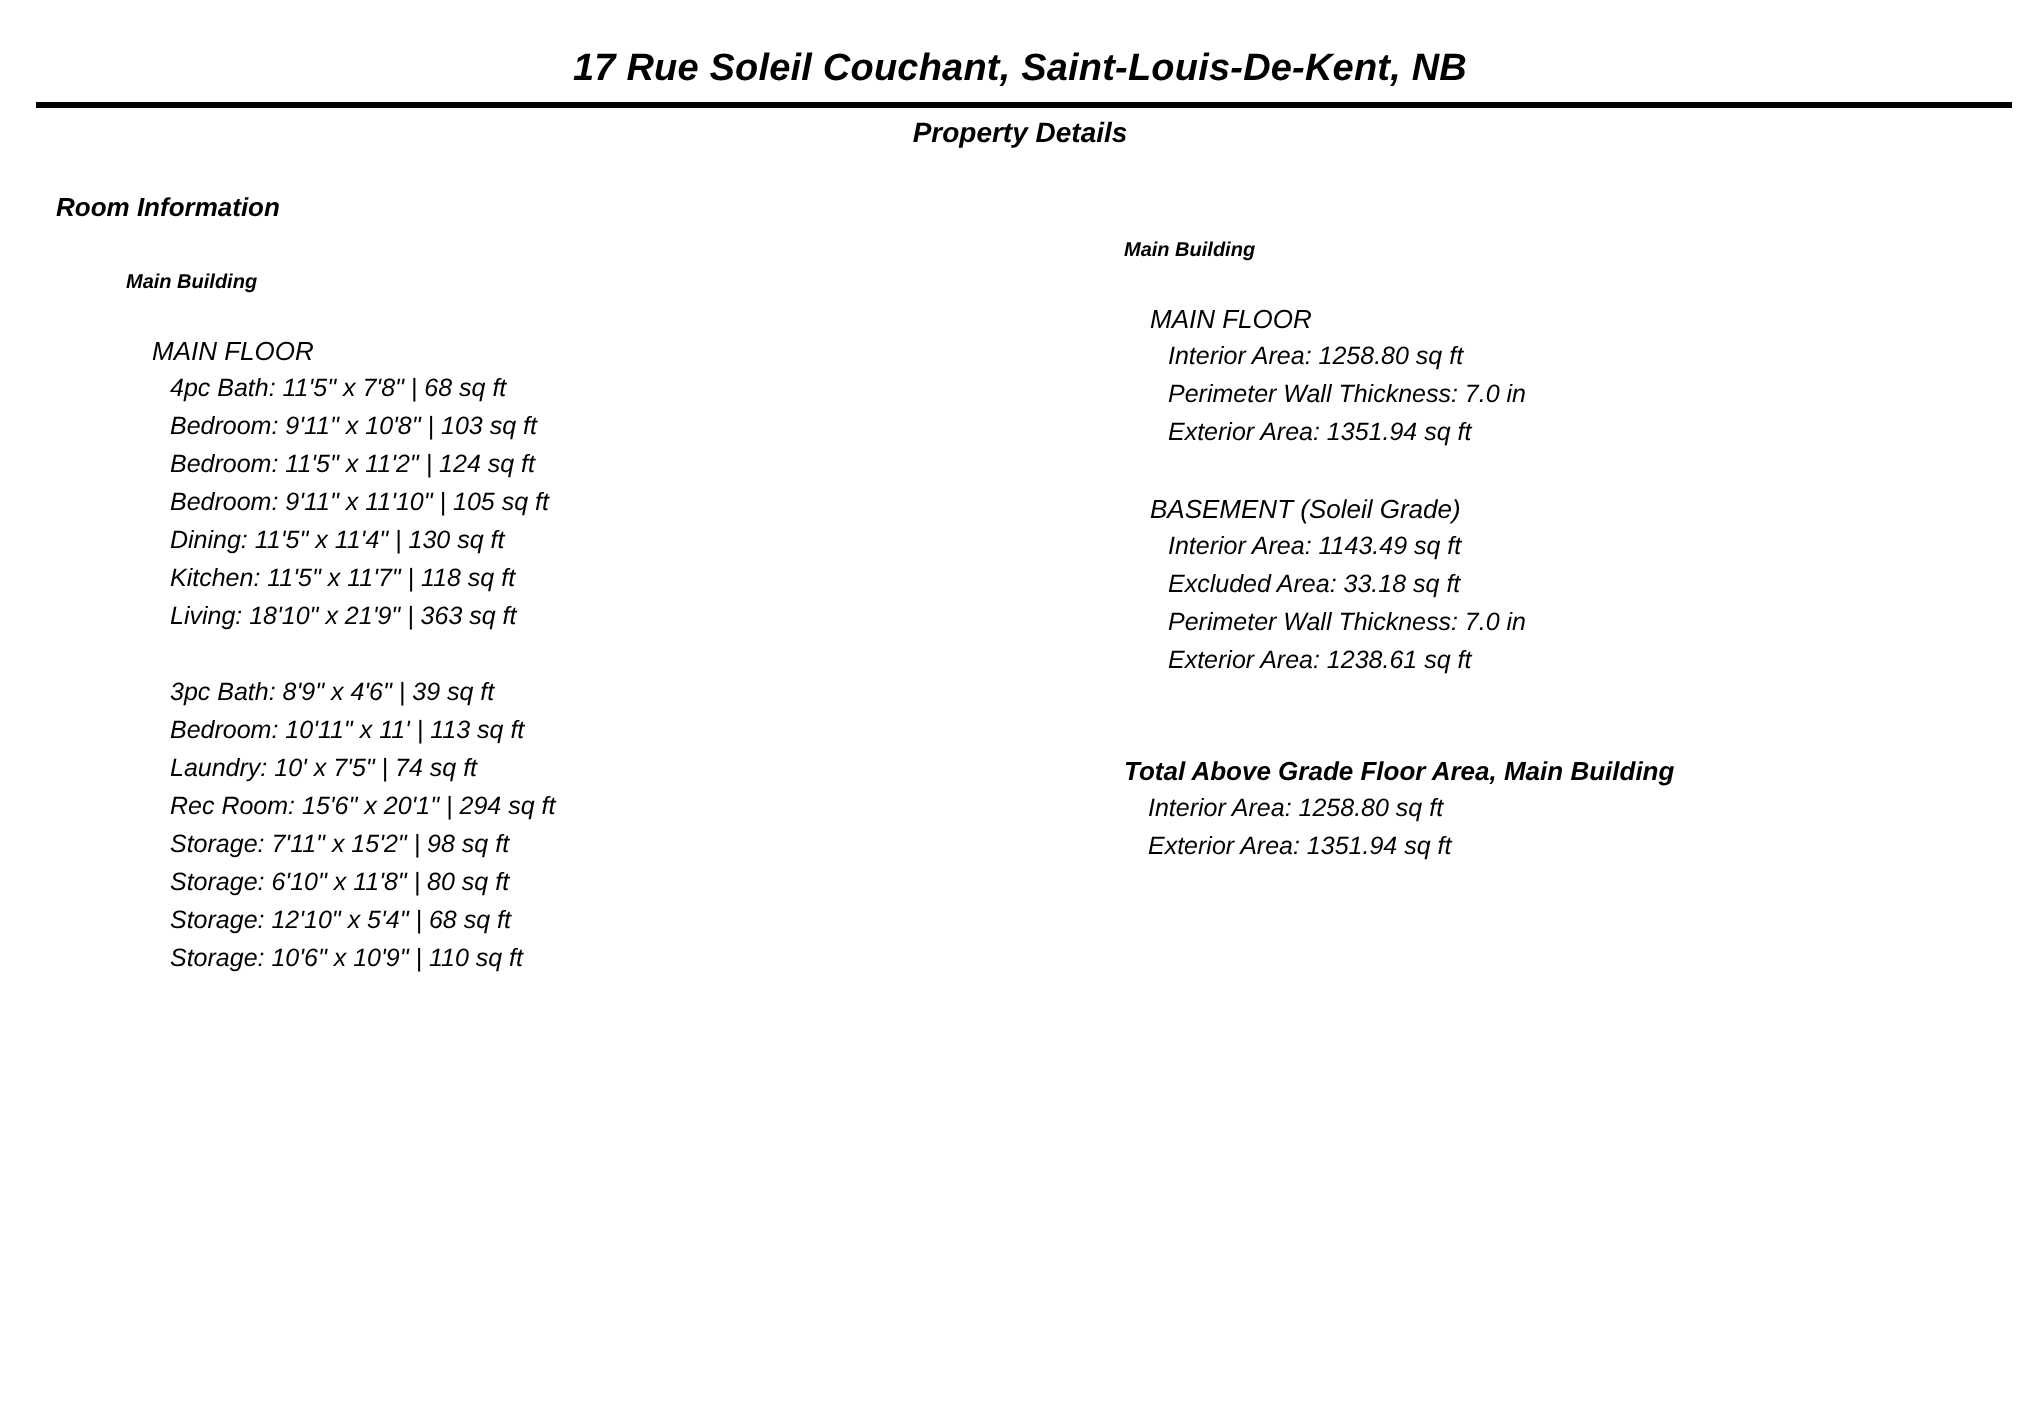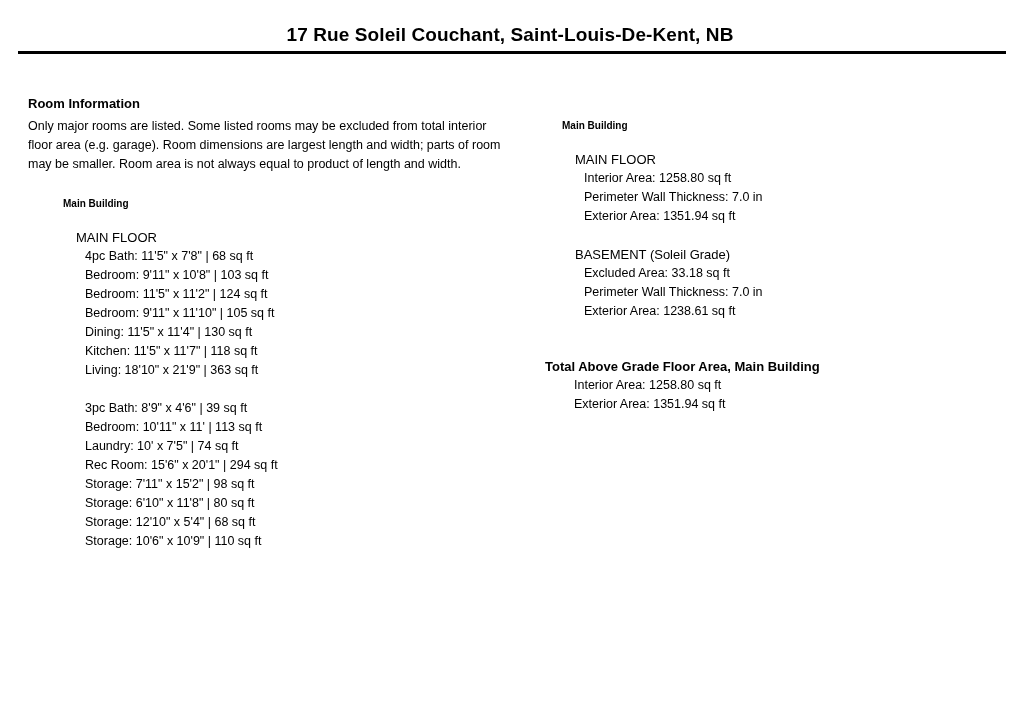--- a/index.html
+++ b/index.html
@@ -16,20 +16,21 @@
     color: #000000;
     overflow: hidden;
     -webkit-font-smoothing: antialiased;
   }
 
   .page {
     position: relative;
     width: 1020px;
     height: 705px;
     box-sizing: border-box;
+    font-style: italic;
   }
 
   
   .doc-title {
     position: absolute;
     left: 0;
     top: 24px;
     width: 1020px;
     text-align: center;
     font-size: 19px;
@@ -106,40 +107,40 @@
     white-space: nowrap;
   }
 
   .totals-block {
     margin-top: 36px;
   }
   .totals-heading {
     font-size: 13px;
     font-weight: bold;
     line-height: 19px;
-    margin-left: 18px;
+    margin-left: 35px;
   }
   .totals-entry {
     font-size: 12.5px;
     line-height: 19px;
     margin-left: 47px;
     white-space: nowrap;
   }
 </style>
 </head>
 <body>
 
 <div class="page">
 
   <div class="doc-title">17 Rue Soleil Couchant, Saint-Louis-De-Kent, NB</div>
   <div class="title-rule"></div>
+  <div class="doc-subtitle">Property Details</div>
 
   <div class="column left">
     <div class="section-heading">Room Information</div>
-    <p class="section-note">Only major rooms are listed. Some listed rooms may be excluded from total interior floor area (e.g. garage). Room dimensions are largest length and width; parts of room may be smaller. Room area is not always equal to product of length and width.</p>
 
     <div class="tree">
       <div class="building-name">Main Building</div>
 
       <div class="floor-group">
         <div class="floor-name">MAIN FLOOR</div>
         <div class="entry">4pc Bath: 11'5" x 7'8" | 68 sq ft</div>
         <div class="entry">Bedroom: 9'11" x 10'8" | 103 sq ft</div>
         <div class="entry">Bedroom: 11'5" x 11'2" | 124 sq ft</div>
         <div class="entry">Bedroom: 9'11" x 11'10" | 105 sq ft</div>
@@ -168,20 +169,21 @@
 
       <div class="floor-group">
         <div class="floor-name">MAIN FLOOR</div>
         <div class="entry">Interior Area: 1258.80 sq ft</div>
         <div class="entry">Perimeter Wall Thickness: 7.0 in</div>
         <div class="entry">Exterior Area: 1351.94 sq ft</div>
       </div>
 
       <div class="floor-group">
         <div class="floor-name">BASEMENT (Soleil Grade)</div>
+        <div class="entry">Interior Area: 1143.49 sq ft</div>
         <div class="entry">Excluded Area: 33.18 sq ft</div>
         <div class="entry">Perimeter Wall Thickness: 7.0 in</div>
         <div class="entry">Exterior Area: 1238.61 sq ft</div>
       </div>
 
       <div class="totals-block">
         <div class="totals-heading">Total Above Grade Floor Area, Main Building</div>
         <div class="totals-entry">Interior Area: 1258.80 sq ft</div>
         <div class="totals-entry">Exterior Area: 1351.94 sq ft</div>
       </div>

